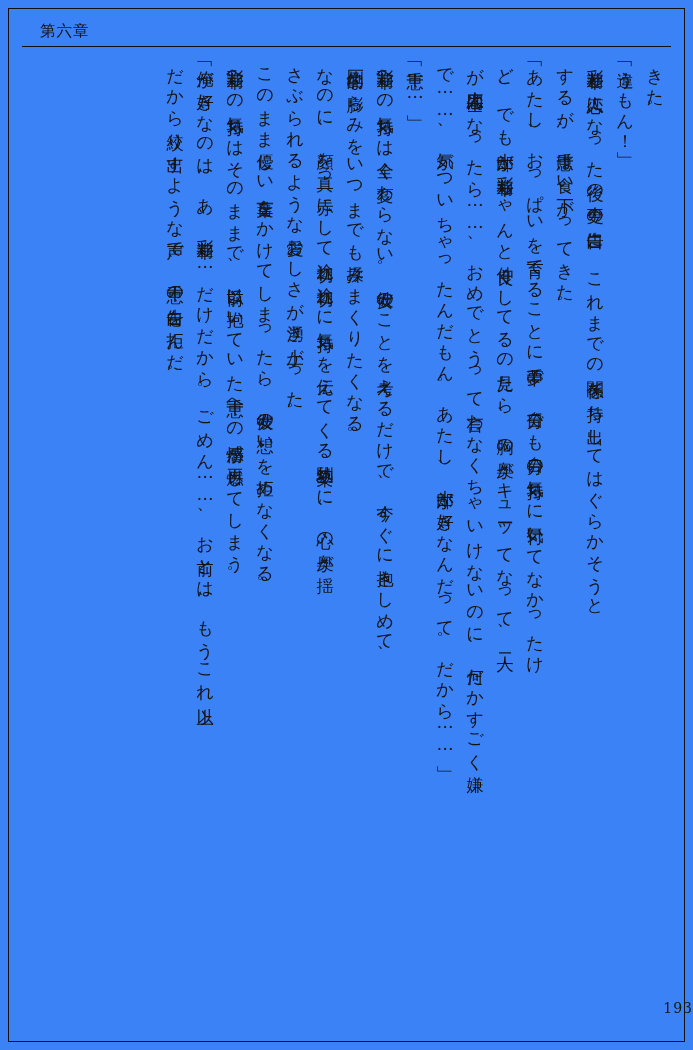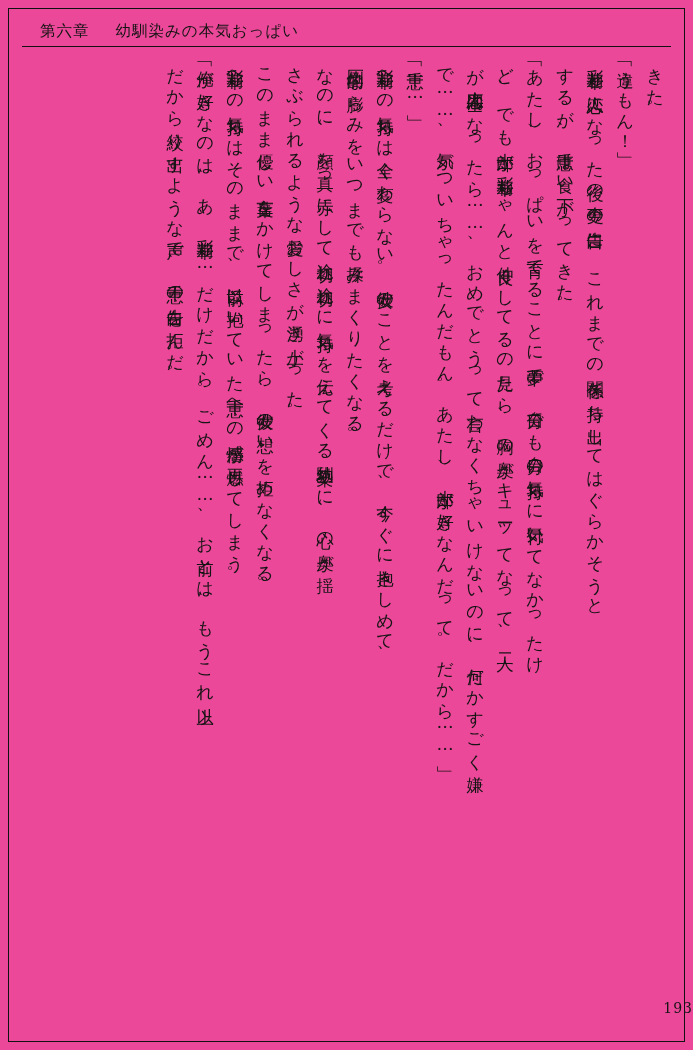--- a/index.html
+++ b/index.html
@@ -4,21 +4,21 @@
 <style>
   html, body {
     margin: 0;
     padding: 0;
     background: #ffffff;
   }
   .page {
     position: relative;
     width: 693px;
     height: 1050px;
-    background: #ec4899;
+    background: #3b82f6;
     box-sizing: border-box;
     overflow: hidden;
     font-family: "DejaVu Serif", "Liberation Serif", serif;
     color: #141414;
   }
   .page-border {
     position: absolute;
     left: 8px;
     top: 8px;
     width: 677px;
@@ -93,21 +93,20 @@
 </style>
 </head>
 <body>
 
 <div class="page">
 
   <div class="page-border"></div>
 
   <div class="header">
     <span class="chapter-num">第六章</span>
-    <span class="chapter-title">幼馴染みの本気おっぱい</span>
   </div>
   <div class="header-rule"></div>
 
   <div class="body-area" id="body-area">
       <div class="vcol">きた。</div>
       <div class="vcol">「違うもん！」</div>
       <div class="vcol">彩莉華と恋人になった後の今更の告白に、これまでの関係を持ち出してはぐらかそうと</div>
       <div class="vcol">するが、千恵は食い下がってきた。</div>
       <div class="vcol">「あたし、おっぱいを育てることに夢中で、自分でも自分の気持ちに気付いてなかったけ</div>
       <div class="vcol">ど、でも士郎が彩莉華ちゃんと仲良くしてるの見たら、胸の奥がキューッてなって、二人</div>

